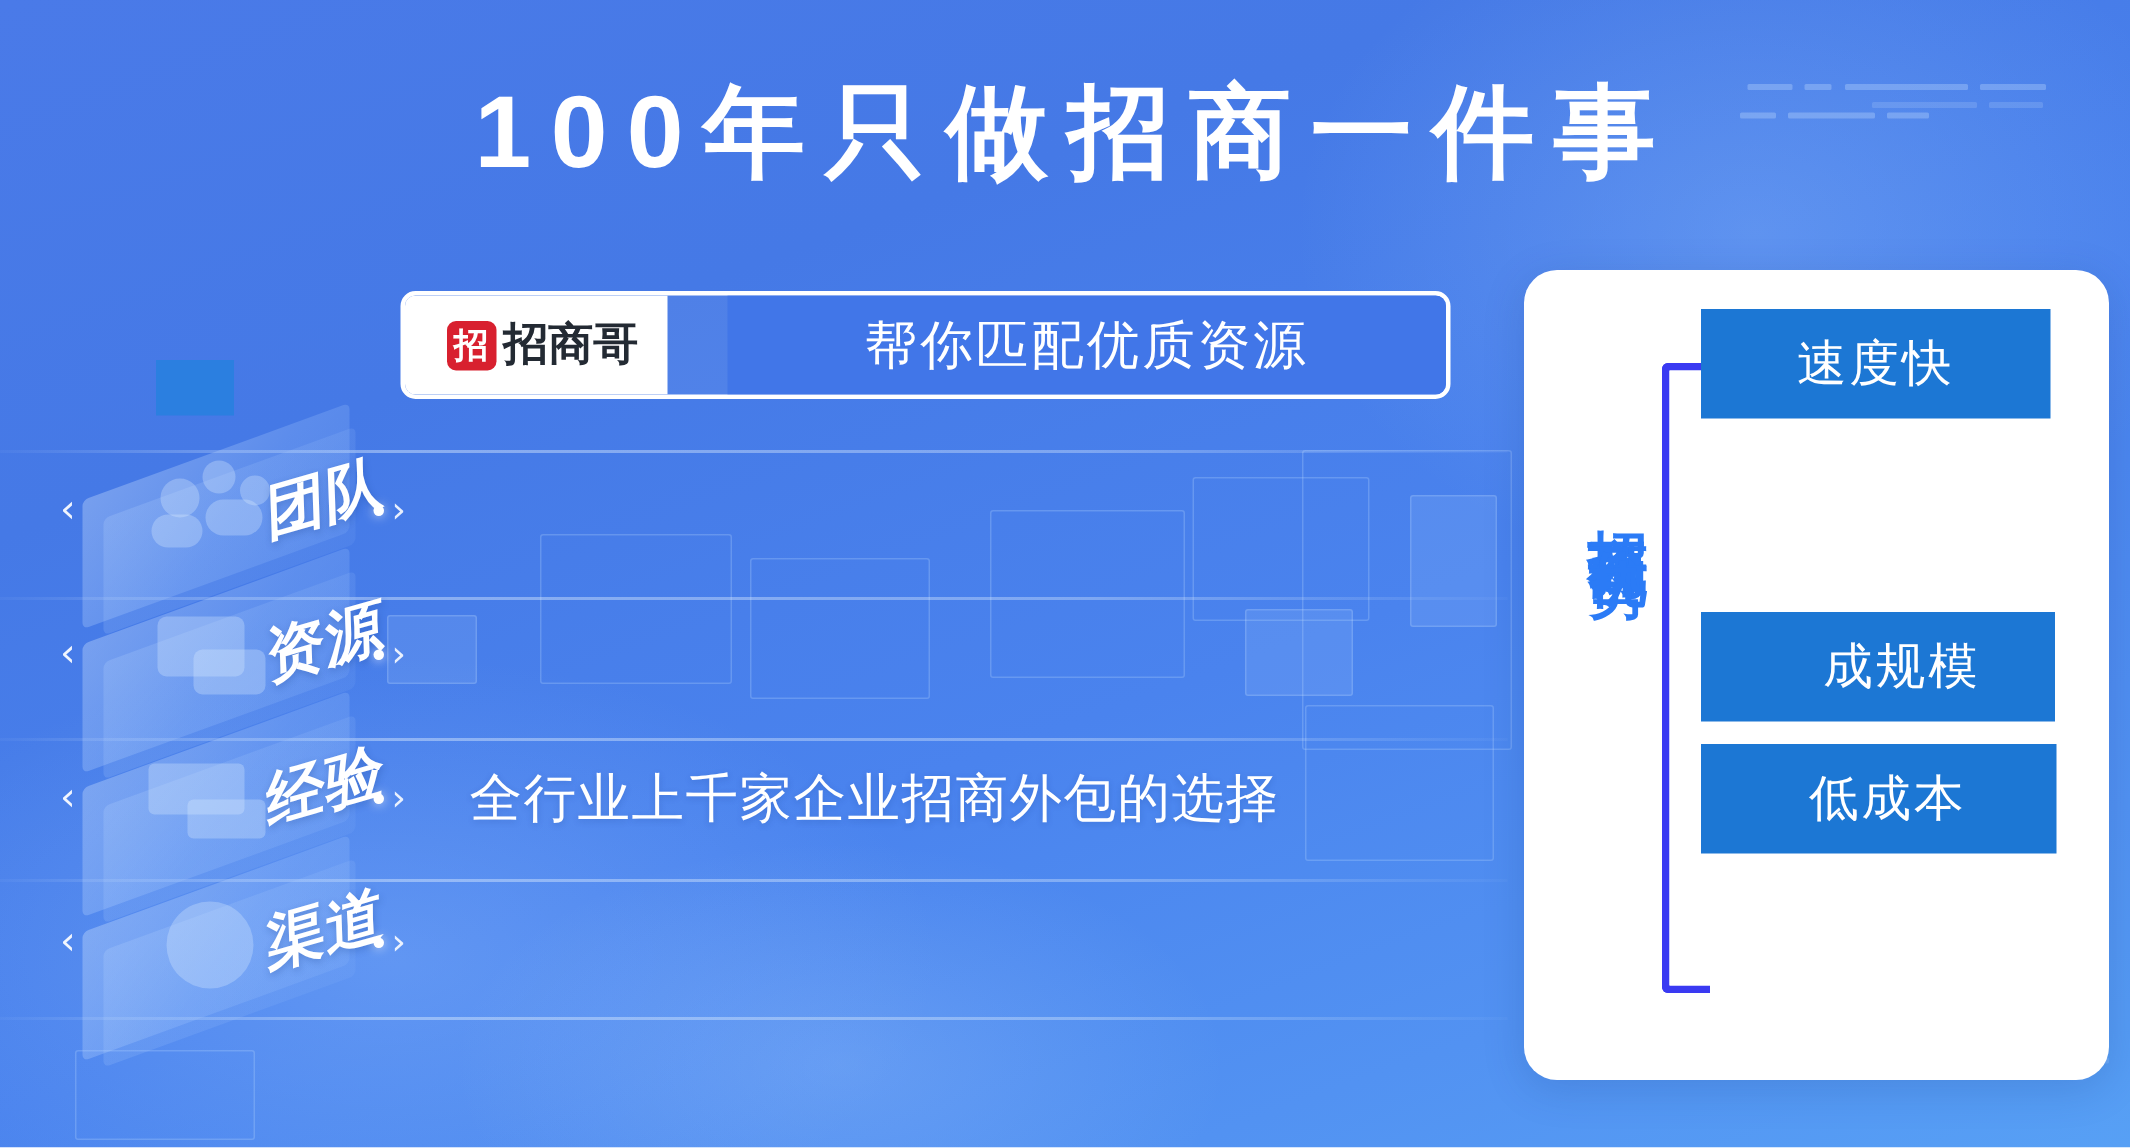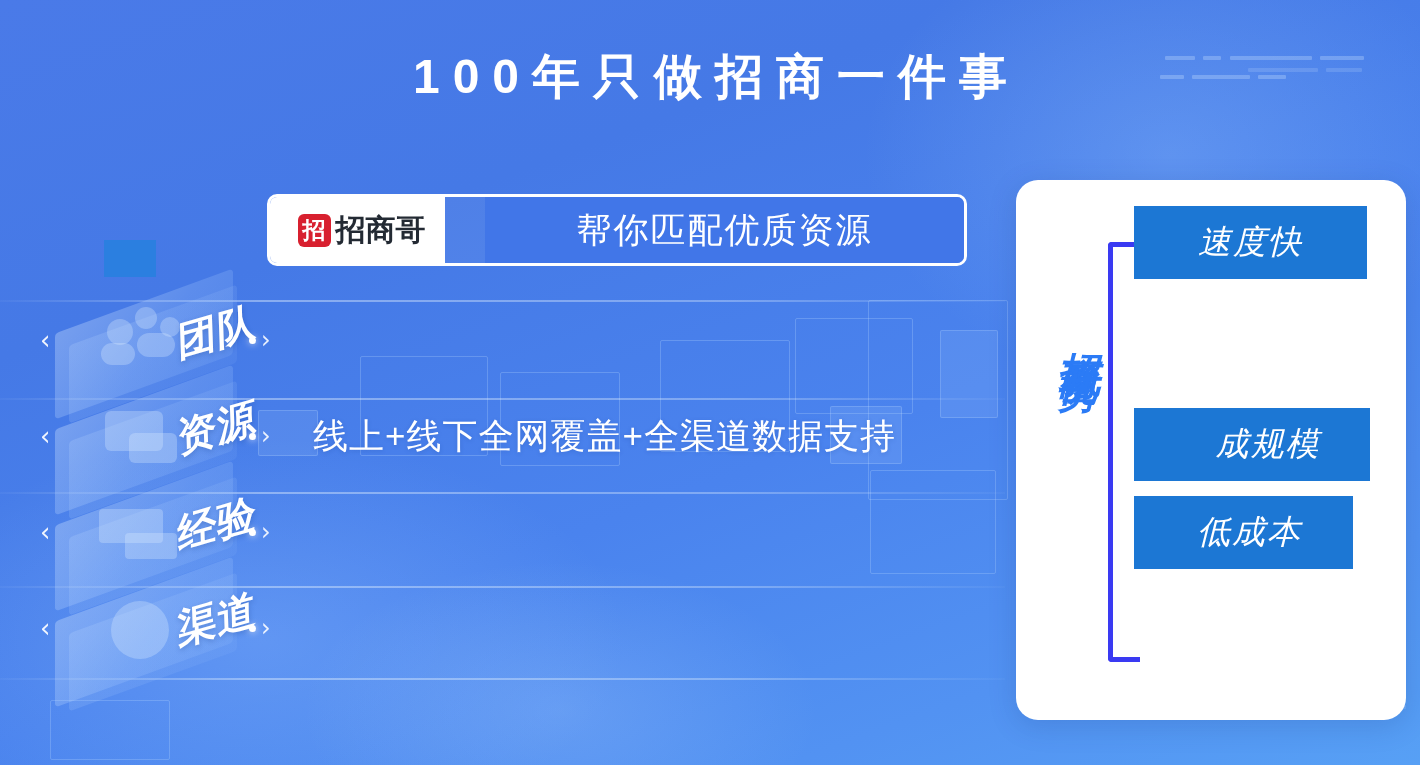--- a/index.html
+++ b/index.html
@@ -68,21 +68,21 @@
     left: 104px; top: 240px;
     width: 52px; height: 37px;
     background: #2b7fe0;
   }
 
   
   .headline {
     position: absolute;
     left: 0; right: 0; top: 50px;
     text-align: center;
-    font-size: 48px;
+    font-size: 68px;
     font-weight: bold;
     color: #ffffff;
     letter-spacing: 13px;
     text-indent: 13px;
     line-height: 1.12;
     white-space: nowrap;
   }
 
   
   .brandbar {
@@ -231,21 +231,20 @@
   }
 
   
   .card {
     position: absolute;
     left: 1016px; top: 180px;
     width: 390px; height: 540px;
     background: #ffffff;
     border-radius: 22px;
     box-shadow: 0 6px 28px rgba(20,55,130,0.18);
-    font-style: italic;
   }
   .card-title {
     position: absolute;
     left: 36px; top: 140px;
     width: 46px;
     font-size: 40px;
     font-weight: bold;
     color: #2b7bf6;
     writing-mode: vertical-rl;
     letter-spacing: 5px;
@@ -357,36 +356,36 @@
         <div class="rhomb back"></div>
         <div class="rhomb"></div>
         <div class="blob" style="left:50px; top:30px; width:58px; height:40px; border-radius:6px;"></div>
         <div class="blob" style="left:74px; top:52px; width:48px; height:30px; border-radius:6px;"></div>
         <span class="plate-label">资源</span>
       </div>
       <div class="connector">
         <span class="dot"></span>
         <span class="chev">›</span>
       </div>
-      <div class="ftext">线上+线下全网覆盖+全渠道数据支持</div>
     </div>
 
     <div class="frow">
       <span class="chev-left">‹</span>
       <div class="plate">
         <div class="rhomb back"></div>
         <div class="rhomb"></div>
         <div class="blob" style="left:44px; top:32px; width:64px; height:34px; border-radius:4px;"></div>
         <div class="blob" style="left:70px; top:56px; width:52px; height:26px; border-radius:4px;"></div>
         <span class="plate-label">经验</span>
       </div>
       <div class="connector">
         <span class="dot"></span>
         <span class="chev">›</span>
       </div>
+      <div class="ftext">全行业上千家企业招商外包的选择</div>
     </div>
 
     <div class="frow">
       <span class="chev-left">‹</span>
       <div class="plate">
         <div class="rhomb back"></div>
         <div class="rhomb"></div>
         <div class="blob" style="left:56px; top:28px; width:58px; height:58px;"></div>
         <span class="plate-label">渠道</span>
       </div>
@@ -397,17 +396,17 @@
     </div>
 
   </div>
 
   <div class="card">
     <div class="card-title">招商哥优势</div>
     <div class="bracket"></div>
     <div class="tags">
       <div class="tag" style="top:0px;   width:233px;">速度快</div>
       <div class="tag" style="top:202px; width:236px;padding-left:32px;">成规模</div>
-      <div class="tag" style="top:290px; width:219px;padding-left:12px;">低成本</div>
+      <div class="tag" style="top:290px; width:237px;padding-left:12px;">低成本</div>
     </div>
   </div>
 
 </div>
 
 </body></html>

